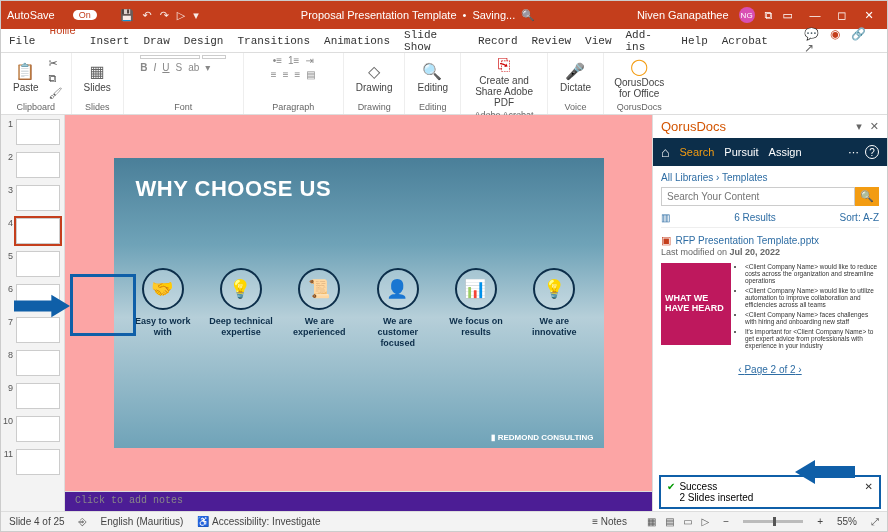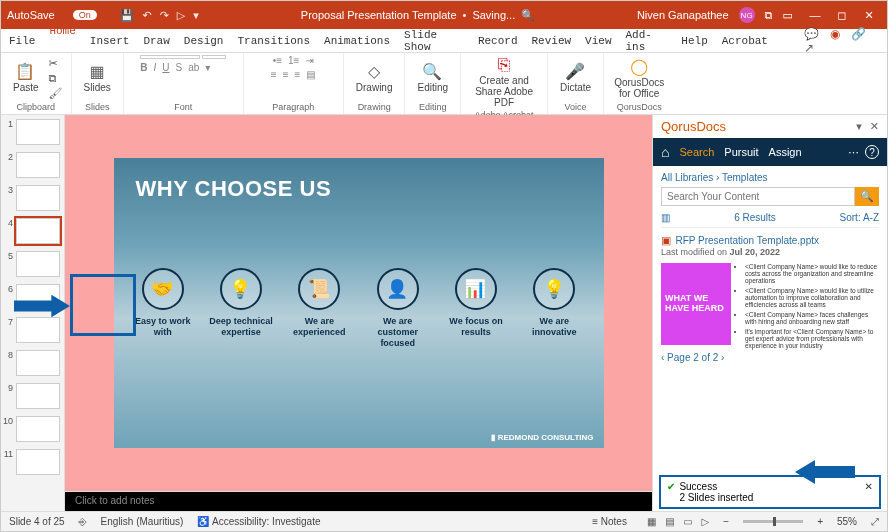--- a/index.html
+++ b/index.html
@@ -38,21 +38,21 @@
 .arrowshape{fill:#0f5fa8;}
 .editor{ flex:1; display:flex; flex-direction:column; min-width:0;}
 .slidecanvas{ flex:1; background:#fca5a5; display:flex; align-items:center; justify-content:center; padding:10px; position:relative;}
 .slidemain{ width:490px; height:290px; background:linear-gradient(180deg,#4a7f99 0%,#6fa3b8 30%,#b6cfd9 55%,#6fa3b8 100%); position:relative; color:#fff; overflow:hidden;}
 .slidemain .title{ position:absolute; top:18px; left:22px; font-size:22px; font-weight:700; letter-spacing:.5px;}
 .iconrow{ position:absolute; top:110px; left:0; right:0; display:flex; justify-content:space-around; padding:0 10px;}
 .iconrow .cell{ width:70px; display:flex; flex-direction:column; align-items:center; text-align:center; color:#0c2e4a;}
 .iconrow .circ{ width:42px; height:42px; border:2px solid #0c2e4a; border-radius:50%; display:flex; align-items:center; justify-content:center; background:rgba(255,255,255,.25); font-size:18px;}
 .iconrow .lab{ font-size:9px; font-weight:700; margin-top:6px; line-height:1.2;}
 .brand{position:absolute; bottom:6px; right:10px; font-size:8px; font-weight:700;}
-.notesbar{ height:20px; background:#000000; border-top:1px solid #ddd; font-size:10px; color:#888; padding:3px 10px;}
+.notesbar{ height:20px; background:#4c1d95; border-top:1px solid #ddd; font-size:10px; color:#888; padding:3px 10px;font-family:Liberation Mono, monospace;}
 .taskpane{ width:235px; border-left:1px solid #ddd; background:#fff; display:flex; flex-direction:column; font-size:11px;}
 .tp-head{ display:flex; align-items:center; justify-content:space-between; padding:4px 8px; color:#d35400;}
 .tp-head .title{font-size:13px;}
 .tp-head .ctrls{color:#666; display:flex; gap:8px;}
 .qd-nav{ background:#0c2e4a; color:#fff; display:flex; align-items:center; gap:10px; padding:6px 8px;}
 .qd-nav .home{font-size:14px;}
 .qd-nav .t{font-size:11px; cursor:pointer;}
 .qd-nav .t.active{ color:#f39c12;}
 .qd-nav .more{margin-left:auto; display:flex; gap:6px; align-items:center;}
 .qd-nav .help{border:1px solid #fff; border-radius:50%; width:14px; height:14px; display:inline-flex;align-items:center;justify-content:center; font-size:10px;}
@@ -62,25 +62,25 @@
 .searchrow input{ flex:1; border:1px solid #ccc; padding:3px 5px; font-size:10px;}
 .searchrow .go{ width:24px; background:#f39c12; color:#fff; display:flex;align-items:center;justify-content:center; border:1px solid #f39c12;}
 .filters{ display:flex; gap:4px; margin-bottom:4px; font-size:10px; color:#2e6da4;}
 .filters .f{border:1px solid #ddd; padding:2px 4px; color:#999;}
 .filters .f.active{color:#2e6da4;}
 .resrow{display:flex; justify-content:space-between; color:#2e6da4; font-size:10px; border-bottom:1px solid #eee; padding:2px 0 4px;}
 .doc{ margin-top:6px;}
 .doc .nm{ color:#2e6da4; font-size:10px;}
 .doc .meta{ font-size:9px; color:#666;}
 .preview{ margin-top:6px; display:flex; gap:6px;}
-.preview .card{ width:70px; height:82px; background:#d946ef; color:#fff; font-size:7px; padding:4px; display:flex; flex-direction:column; justify-content:center;}
+.preview .card{ width:70px; height:82px; background:#be185d; color:#fff; font-size:7px; padding:4px; display:flex; flex-direction:column; justify-content:center;}
 .preview .card .big{font-size:9px; font-weight:700; line-height:1.1;}
 .preview .notes{ font-size:6.5px; color:#333; flex:1;}
 .preview .notes li{margin-bottom:3px; list-style:disc; margin-left:8px;}
-.pager{ text-align:left; font-size:10px; color:#2e6da4; margin-top:0;}
+.pager{ text-align:center; font-size:10px; color:#2e6da4; margin-top:12px;text-decoration:underline;}
 .successbar{ border:2px solid #0f5fa8; padding:4px 6px; font-size:10px; margin:2px 6px 2px 6px; display:flex; align-items:flex-start; gap:4px;}
 .successbar .x{margin-left:auto; color:#333;}
 .statusbar{ height:20px; background:#f3f3f3; border-top:1px solid #ddd; display:flex; align-items:center; font-size:10px; color:#444; padding:0 8px; gap:14px;}
 .statusbar .spacer{flex:1;}
 .statusbar .vicons span{margin-left:6px; color:#555;}
 .zoomslider{ width:60px; height:3px; background:#bbb; position:relative; display:inline-block;}
 .zoomslider::after{content:""; position:absolute; left:30px; top:-3px; width:3px; height:9px; background:#555;}
 </style>
 </head>
 <body>

